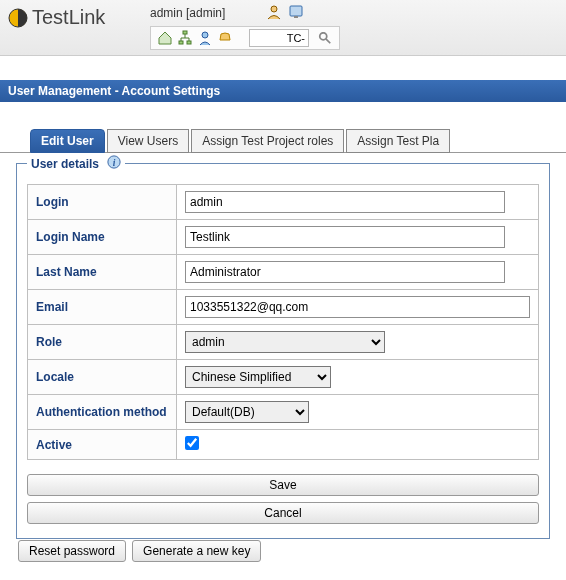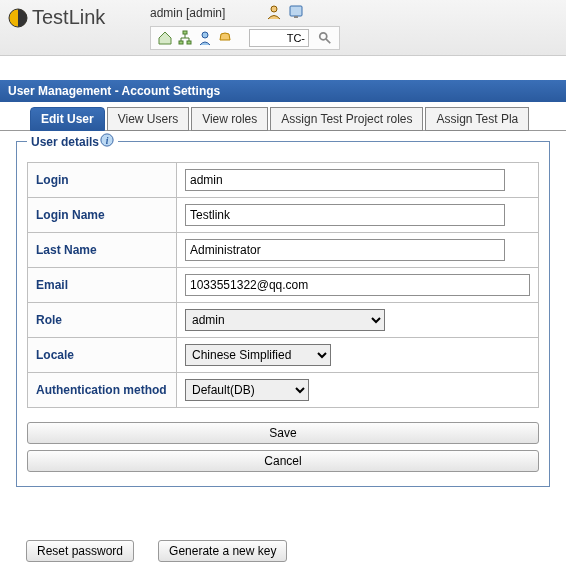--- a/index.html
+++ b/index.html
@@ -75,20 +75,21 @@
     font-weight: bold;
     padding: 4px 8px;
     font-size: 12px;
     margin-top: 24px;
   }
   .tabs-row {
     display: flex;
     gap: 2px;
     padding: 4px 0 0 30px;
     background: #fff;
+    margin-top: 22px;
   }
   .tab {
     border: 1px solid #888;
     padding: 4px 10px;
     font-size: 12px;
     background: #f3f3f3;
     position: relative;
     top: 1px;
     white-space: nowrap;
   }
@@ -113,21 +114,21 @@
     position: absolute;
     top: -9px;
     left: 10px;
     background: #fff;
     padding: 0 4px;
     color: #1a3e7a;
     font-weight: bold;
     font-size: 12px;
     display: flex;
     align-items: center;
-    gap: 1px;
+    gap: 8px;
   }
   table.form-table {
     width: 100%;
     border-collapse: collapse;
     margin-top: 6px;
   }
   table.form-table td {
     border: 1px solid #bfbfbf;
     padding: 6px 8px;
     vertical-align: middle;
@@ -157,23 +158,24 @@
     background: linear-gradient(to bottom, #fdfdfd, #e4e4e4);
     padding: 3px 10px;
     font-size: 12px;
     border-radius: 3px;
     cursor: pointer;
   }
   .btn-row { margin-top: 14px; display:flex; gap:6px;flex-direction:column; }
   .bottom-row {
     position: absolute;
     bottom: 18px;
-    left: 26px;
-    display: flex;
-    gap: 24px;
+    left: 0;
+    display: flex;
+    gap: 6px;
+    padding-left: 18px;
   }
   input[type=checkbox] { width:14px; height:14px; }
 </style>
 </head>
 <body>
 
 <div class="top-header">
   <div class="logo-area">
     <svg class="logo-svg" viewBox="0 0 20 20">
       <circle cx="10" cy="10" r="9" fill="#f0b400" stroke="#333" stroke-width="1"></circle>
@@ -231,21 +233,20 @@
         </svg>
     </span>
   </div>
 </div>
 
 <div class="section-bar">User Management - Account Settings</div>
 
 <div class="tabs-row">
   <div class="tab active"><span>Edit User</span></div>
   <div class="tab"><span>View Users</span></div>
-  <div class="tab"><span>View roles</span></div>
   <div class="tab"><span>Assign Test Project roles</span></div>
   <div class="tab"><span>Assign Test Pla</span></div>
 </div>
 
 <div class="panel-area">
   <div class="fieldset">
     <div class="legend">
       <span>User details</span>
       <span>
         <svg width="14" height="14" viewBox="0 0 16 16">
@@ -290,20 +291,24 @@
         </td>
       </tr>
       <tr>
         <td class="label-cell">Authentication method</td>
         <td>
           <select class="select-in" style="width:124px">
             <option>Default(DB)</option>
           </select>
         </td>
       </tr>
+      <tr>
+        <td class="label-cell">Active</td>
+        <td><input type="checkbox" checked="" style=""></td>
+      </tr>
     </tbody>
       </table>
 
     <div class="btn-row">
       <button class="btn">Save</button>
       <button class="btn">Cancel</button>
     </div>
   </div>
 </div>
 

